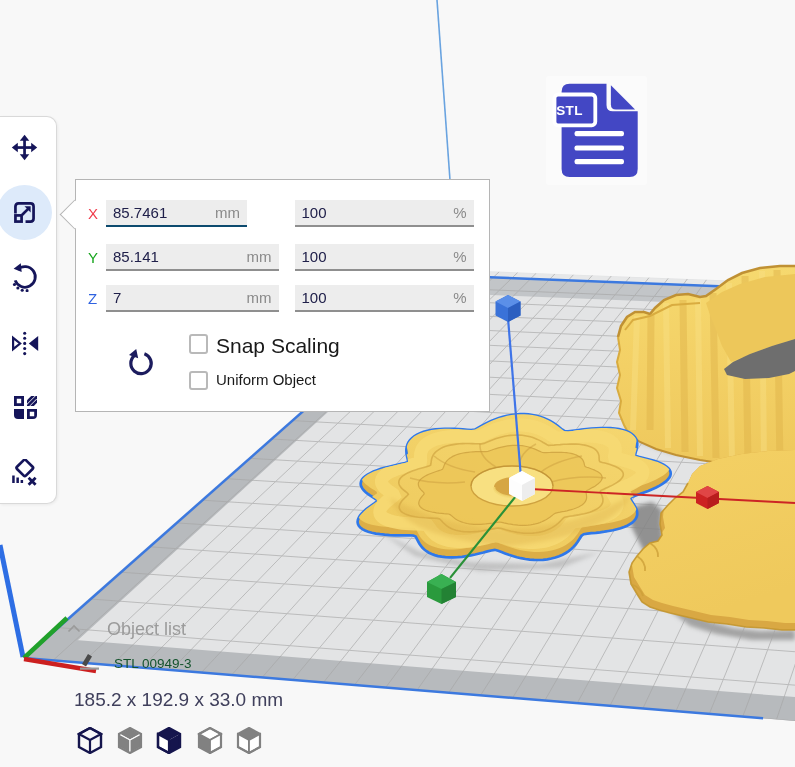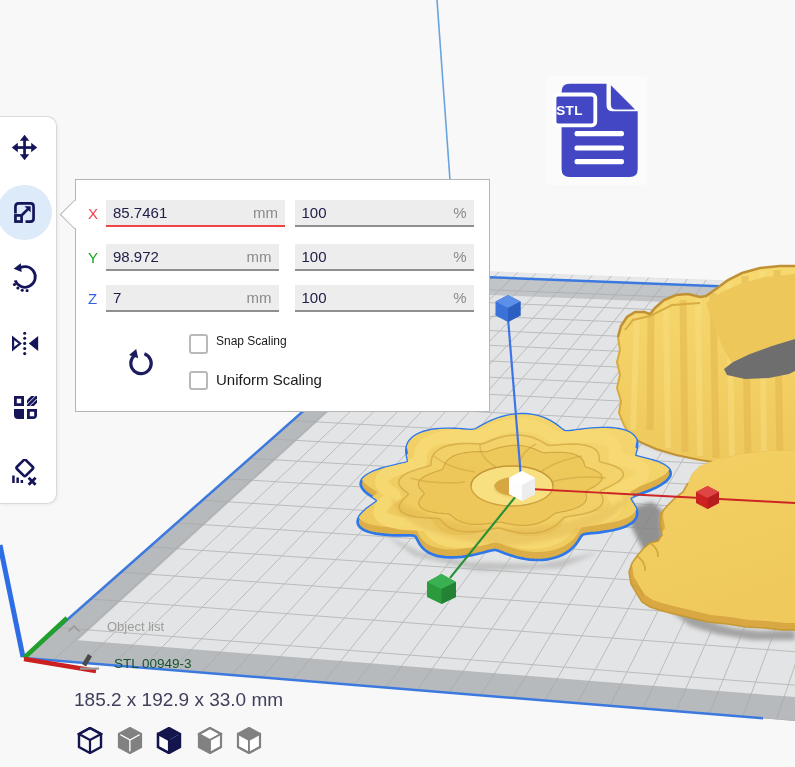--- a/index.html
+++ b/index.html
@@ -267,41 +267,41 @@
         <rect x="10.6" y="21" width="2.5" height="3"></rect>
         <path d="M19.6,17.8 l2.5,2.5 2.5,-2.5 2.0,2.0 -2.5,2.5 2.5,2.5 -2.0,2.0 -2.5,-2.5 -2.5,2.5 -2.0,-2.0 2.5,-2.5 -2.5,-2.5 Z"></path>
       </g>
     </svg></div>
 
 <div style="position:absolute;left:75px;top:179px;width:415px;height:233px;background:#fff;border:1px solid #b5b5b5"></div>
 <div style="position:absolute;left:64px;top:203.5px;width:21px;height:21px;background:#fff;border-left:1px solid #b5b5b5;border-bottom:1px solid #b5b5b5;transform:rotate(45deg)"></div>
 <div style="position:absolute;left:88px;top:200px;width:12px;height:27px;color:#f03c4c;font-size:15px;line-height:27px">X</div>
 <div style="position:absolute;left:88px;top:243.5px;width:12px;height:27px;color:#16a51c;font-size:15px;line-height:27px">Y</div>
 <div style="position:absolute;left:88px;top:285px;width:12px;height:27px;color:#2f62e0;font-size:15px;line-height:27px">Z</div>
-<div style="position:absolute;left:106px;top:200px;width:179px;height:27px;background:#ededed;border-bottom:2px solid #ef4444;font-size:15px;line-height:26px;color:#20204a"><span style="margin-left:7px">85.7461</span><span style="position:absolute;right:7px;color:#8a8a8a">mm</span></div>
+<div style="position:absolute;left:106px;top:200px;width:141px;height:27px;background:#ededed;border-bottom:2px solid #0c4a6e;font-size:15px;line-height:26px;color:#20204a"><span style="margin-left:7px">85.7461</span><span style="position:absolute;right:7px;color:#8a8a8a">mm</span></div>
 <div style="position:absolute;left:294.5px;top:200px;width:179px;height:27px;background:#ededed;border-bottom:2px solid #8f8f8f;font-size:15px;line-height:26px;color:#20204a"><span style="margin-left:7px">100</span><span style="position:absolute;right:7px;color:#8a8a8a">%</span></div>
-<div style="position:absolute;left:106px;top:243.5px;width:172.5px;height:27px;background:#ededed;border-bottom:2px solid #8f8f8f;font-size:15px;line-height:26px;color:#20204a"><span style="margin-left:7px">98.972</span><span style="position:absolute;right:7px;color:#8a8a8a">mm</span></div>
+<div style="position:absolute;left:106px;top:243.5px;width:172.5px;height:27px;background:#ededed;border-bottom:2px solid #8f8f8f;font-size:15px;line-height:26px;color:#20204a"><span style="margin-left:7px">85.141</span><span style="position:absolute;right:7px;color:#8a8a8a">mm</span></div>
 <div style="position:absolute;left:294.5px;top:243.5px;width:179px;height:27px;background:#ededed;border-bottom:2px solid #8f8f8f;font-size:15px;line-height:26px;color:#20204a"><span style="margin-left:7px">100</span><span style="position:absolute;right:7px;color:#8a8a8a">%</span></div>
 <div style="position:absolute;left:106px;top:285px;width:172.5px;height:27px;background:#ededed;border-bottom:2px solid #8f8f8f;font-size:15px;line-height:26px;color:#20204a"><span style="margin-left:7px">7</span><span style="position:absolute;right:7px;color:#8a8a8a">mm</span></div>
 <div style="position:absolute;left:294.5px;top:285px;width:179px;height:27px;background:#ededed;border-bottom:2px solid #8f8f8f;font-size:15px;line-height:26px;color:#20204a"><span style="margin-left:7px">100</span><span style="position:absolute;right:7px;color:#8a8a8a">%</span></div>
 <div style="position:absolute;left:126px;top:346px"><svg width="30" height="32" viewBox="0 0 30 32">
       <g fill="none" stroke="#1c1c5e" stroke-width="3.2">
         <path d="M18.4,7.8 A 10.2,10.2 0 1 1 8.6,9.5"></path>
       </g>
       <polygon points="12.2,12.2 10.2,3.0 3.0,8.9" fill="#1c1c5e"></polygon>
     </svg></div>
 <div style="position:absolute;left:188.5px;top:334px;width:19.5px;height:19.5px;background:#fff;border:2px solid #b9b9b9;border-radius:3px"></div>
 <div style="position:absolute;left:188.5px;top:370.5px;width:19.5px;height:19.5px;background:#fff;border:2px solid #b9b9b9;border-radius:3px"></div>
-<div style="position:absolute;left:216px;top:334px;font-size:12px;color:#191919">Snap Scaling</div>
-<div style="position:absolute;left:216px;top:371px;font-size:15px;color:#191919">Uniform Scaling</div>
+<div style="position:absolute;left:216px;top:334px;font-size:21px;color:#191919">Snap Scaling</div>
+<div style="position:absolute;left:216px;top:371px;font-size:15px;color:#191919">Uniform Object</div>
 
 <div style="position:absolute;left:67px;top:619px"><svg width="14" height="9" viewBox="0 0 14 9">
       <path d="M1.5,7.5 L7,2 L12.5,7.5" fill="none" stroke="#9a9a9a" stroke-width="1.7"></path>
     </svg></div>
-<div style="position:absolute;left:107px;top:619px;font-size:13px;color:#9b9b9b">Object list</div>
+<div style="position:absolute;left:107px;top:619px;font-size:18px;color:#9b9b9b">Object list</div>
 <div style="position:absolute;left:79px;top:653px"><svg width="22" height="18" viewBox="0 0 22 18">
       <polygon points="3,11 9,1 13,3.5 7,13.5" fill="#4a4a4a"></polygon>
       <rect x="1" y="14.5" width="19" height="2.2" fill="#9a9a9a"></rect>
     </svg></div>
 <div style="position:absolute;left:114px;top:656px;font-size:13.5px;color:#14532d">STL 00949-3</div>
 <div style="position:absolute;left:74px;top:689px;font-size:19px;color:#40405c">185.2 x 192.9 x 33.0 mm</div>
 
 <div style="position:absolute;left:77px;top:727px"><svg width="26" height="27" viewBox="0 0 26 27">
       <polygon points="13,1 24,7 13,13 2,7" fill="none" stroke="#15154d" stroke-width="2.2"></polygon>
       <polyline points="13,13 13,26" stroke="#15154d" stroke-width="2.2" fill="none"></polyline>

